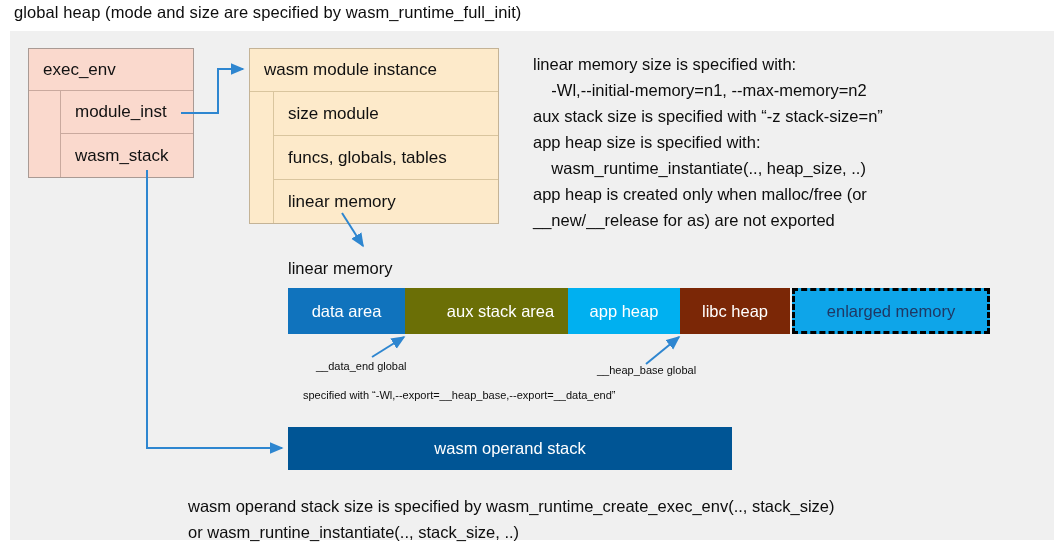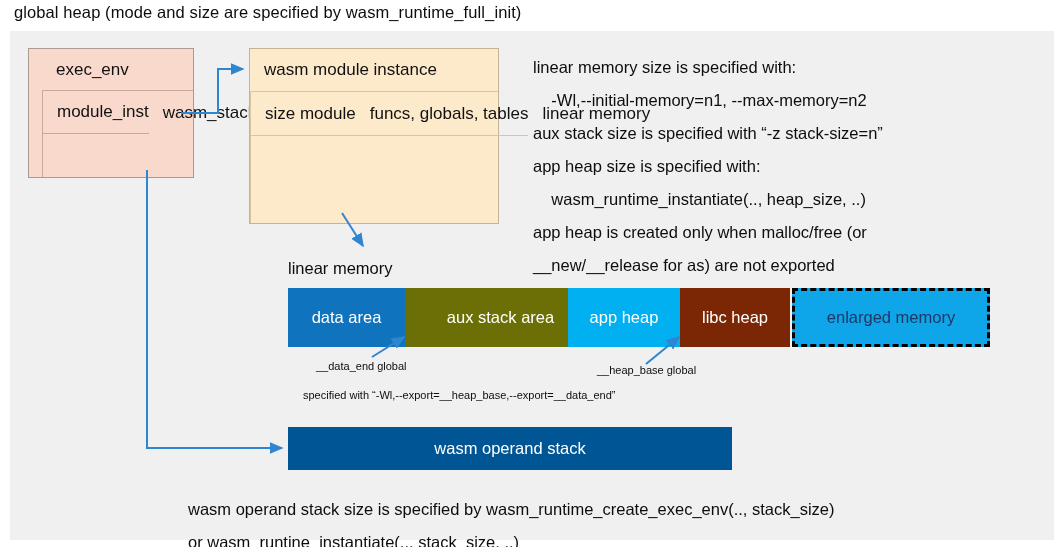--- a/index.html
+++ b/index.html
@@ -59,69 +59,69 @@
     box-sizing: border-box;
     height: 100%;
   }
   .gutter {
     box-sizing: border-box;
     border-right: 1px solid #c8c8c8;
   }
   .sub-col {
     flex: 1;
     display: flex;
-    flex-direction: row;
+    flex-direction: column;
   }
   .sub-row {
     box-sizing: border-box;
     display: flex;
     align-items: center;
     padding-left: 14px;
     font-size: 17px;
     color: #111111;
     white-space: nowrap;
     border-bottom: 1px solid #c8c8c8;
   }
   .sub-row.last { border-bottom: none; }
 
   
-  #exec-env-box { background: #fad9cd; padding-left: 13px; }
+  #exec-env-box { background: #fad9cd; }
   #exec-env-box .struct-head,
   #exec-env-box .sub-row,
   #exec-env-box .gutter { border-color: #c9a99e; }
   #exec-env-box { border-color: #a99a94; }
 
   
   #module-inst-box { background: #fdeaca; }
   #module-inst-box { border-color: #c4b396; }
   #module-inst-box .struct-head,
   #module-inst-box .sub-row,
   #module-inst-box .gutter { border-color: #d9c59e; }
 
   
   .note-block {
     position: absolute;
     font-size: 16.5px;
     color: #0d0d0d;
-    line-height: 33px;
+    line-height: 26px;
     white-space: pre;
   }
 
   
   .lm-label {
     position: absolute;
     font-size: 16.5px;
     color: #0d0d0d;
     white-space: nowrap;
   }
   #mem-bar {
     position: absolute;
     left: 288px;
     top: 288px;
-    height: 59px;
+    height: 46px;
     display: flex;
   }
   .mem-seg {
     display: flex;
     align-items: center;
     justify-content: center;
     font-size: 16.5px;
     color: #ffffff;
     white-space: nowrap;
     box-sizing: border-box;

